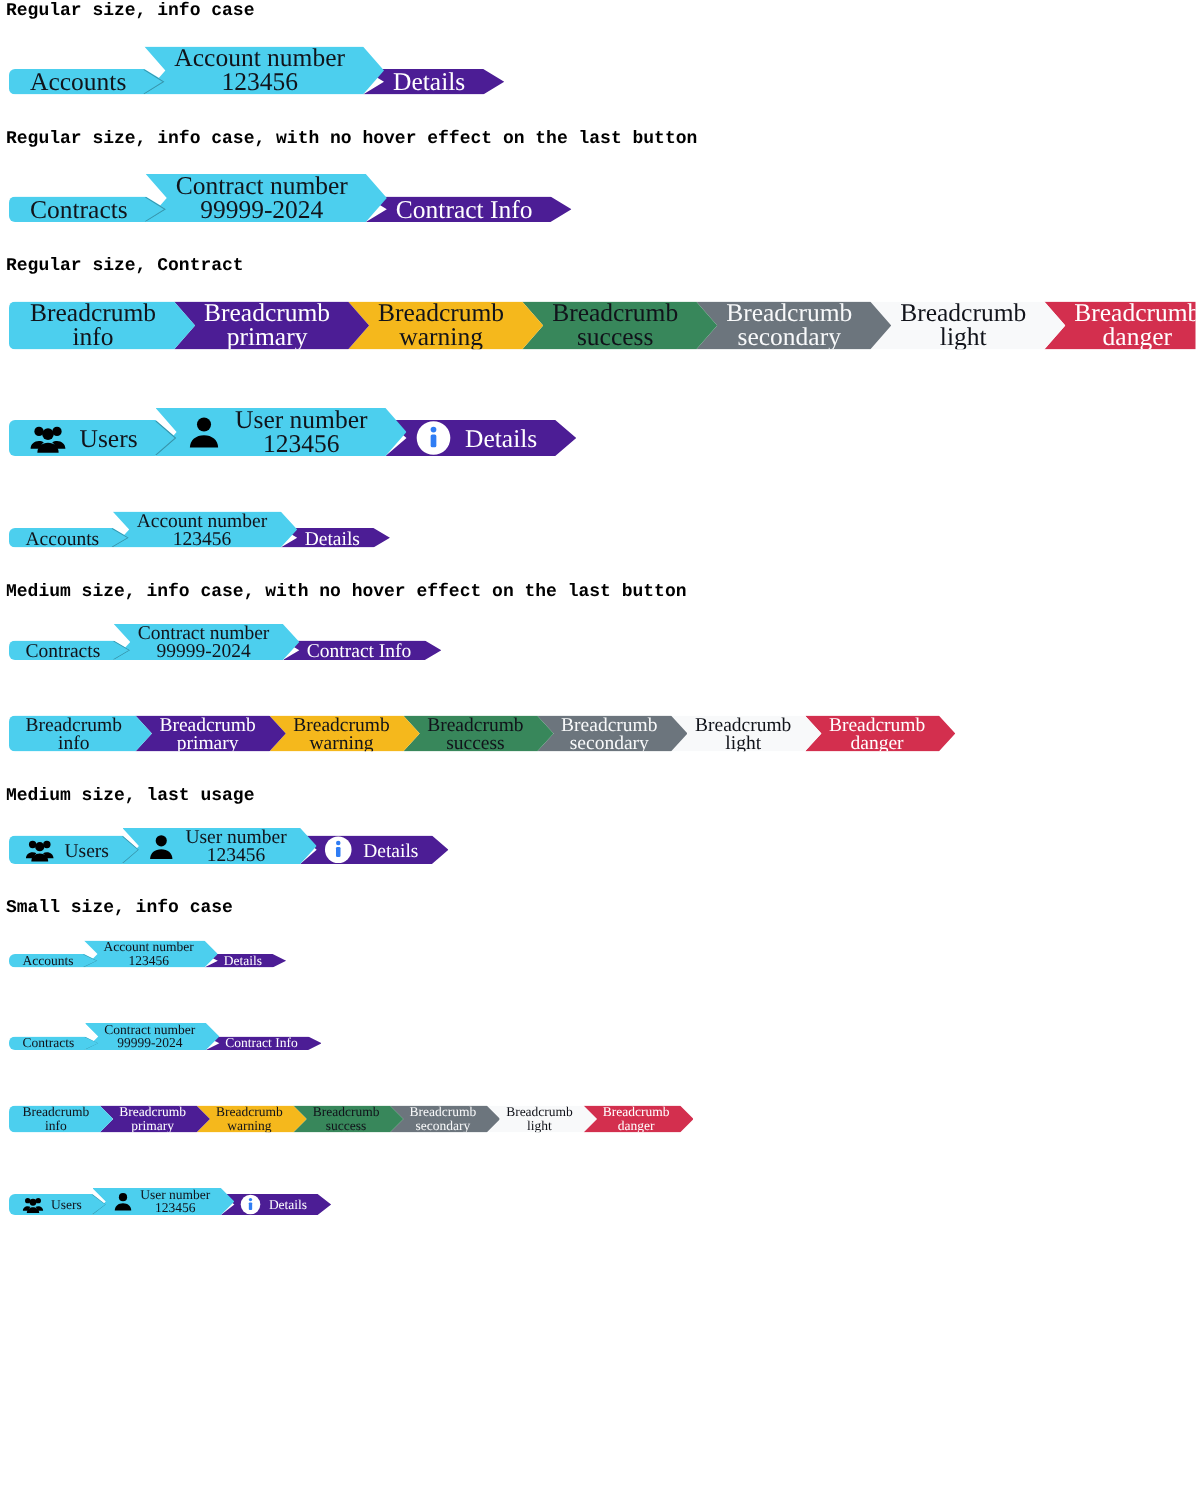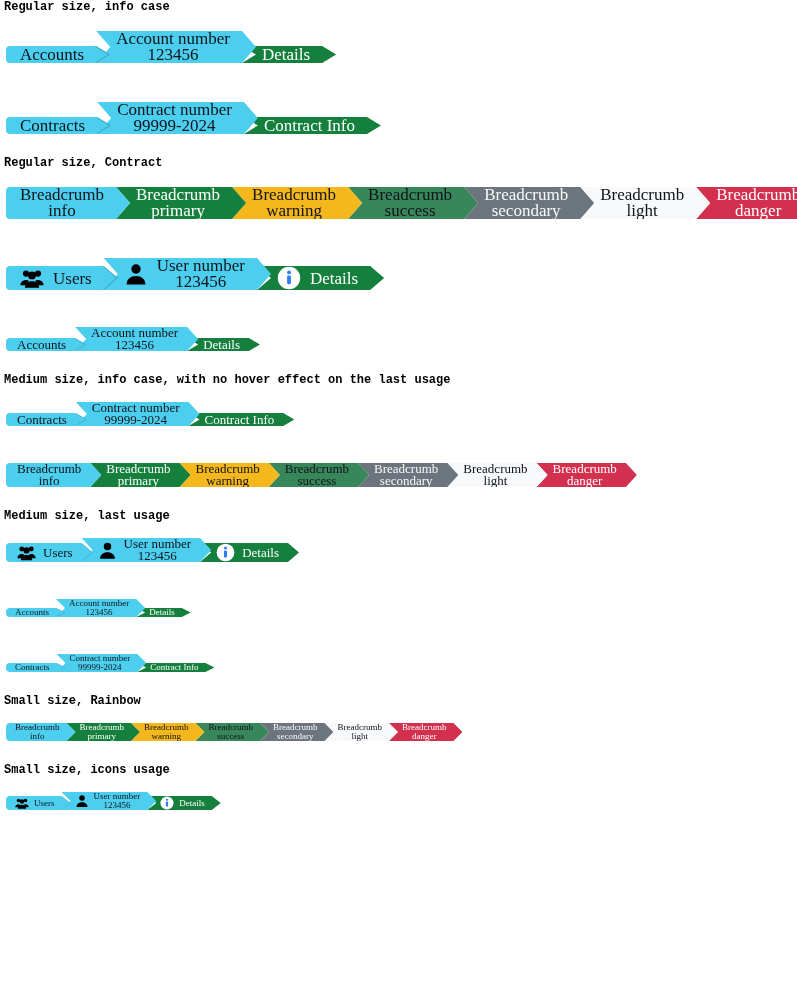--- a/index.html
+++ b/index.html
@@ -85,21 +85,21 @@
     clip-path:polygon(0 0, calc(100% - 9px) 0, 100% 50%, calc(100% - 9px) 100%, 0 100%, 9px 50%);
   }
   .sz-sml .crumb.arrow.first{
     clip-path:polygon(0 0, calc(100% - 9px) 0, 100% 50%, calc(100% - 9px) 100%, 0 100%);
   }
   .sz-med .chev{width:13px;}
   .sz-sml .chev{width:11px;}
 
   
   .v-info{background:#4ccfee;color:#11131a;}
-  .v-primary{background:#15803d;color:#ffffff;}
+  .v-primary{background:#4c1d95;color:#ffffff;}
   .v-warning{background:#f5b81c;color:#11131a;}
   .v-success{background:#38875b;color:#11131a;}
   .v-secondary{background:#6c757d;color:#f8f9fa;}
   .v-light{background:#f8f9fa;color:#11131a;}
   .v-danger{background:#d32f4e;color:#ffffff;}
 
   
   .ico{
     display:inline-flex;
     align-items:center;
@@ -147,20 +147,21 @@
       </a>
       <a class="crumb arrow v-primary" href="#" style="margin-left: -14px; z-index: 1;">
         <span class="inner">
           <span>
             <span class="lbl">Details</span>
           </span>
         </span>
       </a>
     </div>
     <div class="gap-l"></div>
+    <div class="caption">Regular size, info case, with no hover effect on the last button</div>
     <div class="gap-s"></div>
     <div class="bc sz-reg">
       <a class="crumb arrow v-info first" href="#" style="z-index: 3;">
         <span class="inner">
           <span>
             <span class="lbl">Contracts</span>
           </span>
         </span>
         <span class="chev">
           <svg viewBox="0 0 16 40" preserveAspectRatio="none">
@@ -324,21 +325,21 @@
       </a>
       <a class="crumb arrow v-primary" href="#" style="margin-left: -11px; z-index: 1;">
         <span class="inner">
           <span>
             <span class="lbl">Details</span>
           </span>
         </span>
       </a>
     </div>
     <div class="gap-l"></div>
-    <div class="caption">Medium size, info case, with no hover effect on the last usage</div>
+    <div class="caption">Medium size, info case, with no hover effect on the last button</div>
     <div class="gap-s"></div>
     <div class="bc sz-med">
       <a class="crumb arrow v-info first" href="#" style="z-index: 3;">
         <span class="inner">
           <span>
             <span class="lbl">Contracts</span>
           </span>
         </span>
         <span class="chev">
           <svg viewBox="0 0 16 40" preserveAspectRatio="none">
@@ -471,20 +472,21 @@
               <rect x="10.1" y="9.6" width="3.8" height="8.6" rx="1.1" fill="#2f7df4"></rect>
             </svg>
           </span>
           <span>
             <span class="lbl">Details</span>
           </span>
         </span>
       </a>
     </div>
     <div class="gap-l"></div>
+    <div class="caption">Small size, info case</div>
     <div class="gap-s"></div>
     <div class="bc sz-sml">
       <a class="crumb arrow v-info first" href="#" style="z-index: 3;">
         <span class="inner">
           <span>
             <span class="lbl">Accounts</span>
           </span>
         </span>
         <span class="chev">
           <svg viewBox="0 0 16 40" preserveAspectRatio="none">
@@ -533,21 +535,20 @@
       </a>
       <a class="crumb arrow v-primary" href="#" style="margin-left: -9px; z-index: 1;">
         <span class="inner">
           <span>
             <span class="lbl">Contract Info</span>
           </span>
         </span>
       </a>
     </div>
     <div class="gap-l"></div>
-    <div class="caption">Small size, Rainbow</div>
     <div class="gap-s"></div>
     <div class="bc sz-sml">
       <a class="crumb arrow v-info first" href="#" style="z-index: 7;">
         <span class="inner two">
           <span>
             <span class="lbl">Breadcrumb</span>
             <span class="l2">info</span>
           </span>
         </span>
       </a>
@@ -594,21 +595,20 @@
       <a class="crumb arrow v-danger" href="#" style="margin-left: -9px; z-index: 1;">
         <span class="inner two">
           <span>
             <span class="lbl">Breadcrumb</span>
             <span class="l2">danger</span>
           </span>
         </span>
       </a>
     </div>
     <div class="gap-l"></div>
-    <div class="caption">Small size, icons usage</div>
     <div class="gap-s"></div>
     <div class="bc sz-sml">
       <a class="crumb arrow v-info first" href="#" style="z-index: 3;">
         <span class="inner">
           <span class="ico">
             <svg viewBox="0 0 24 24" aria-hidden="true">
               <circle cx="6" cy="7.6" r="3.1" fill="#000000"></circle>
               <circle cx="18" cy="7.6" r="3.1" fill="#000000"></circle>
               <circle cx="12" cy="9.4" r="3.9" fill="#000000"></circle>
               <path d="M0.4 19.2c0-3.1 2.5-5.2 5.6-5.2 1.2 0 2.3.3 3.2.9-1.3 1-2.1 2.5-2.2 4.3H0.4z" fill="#000000"></path>

